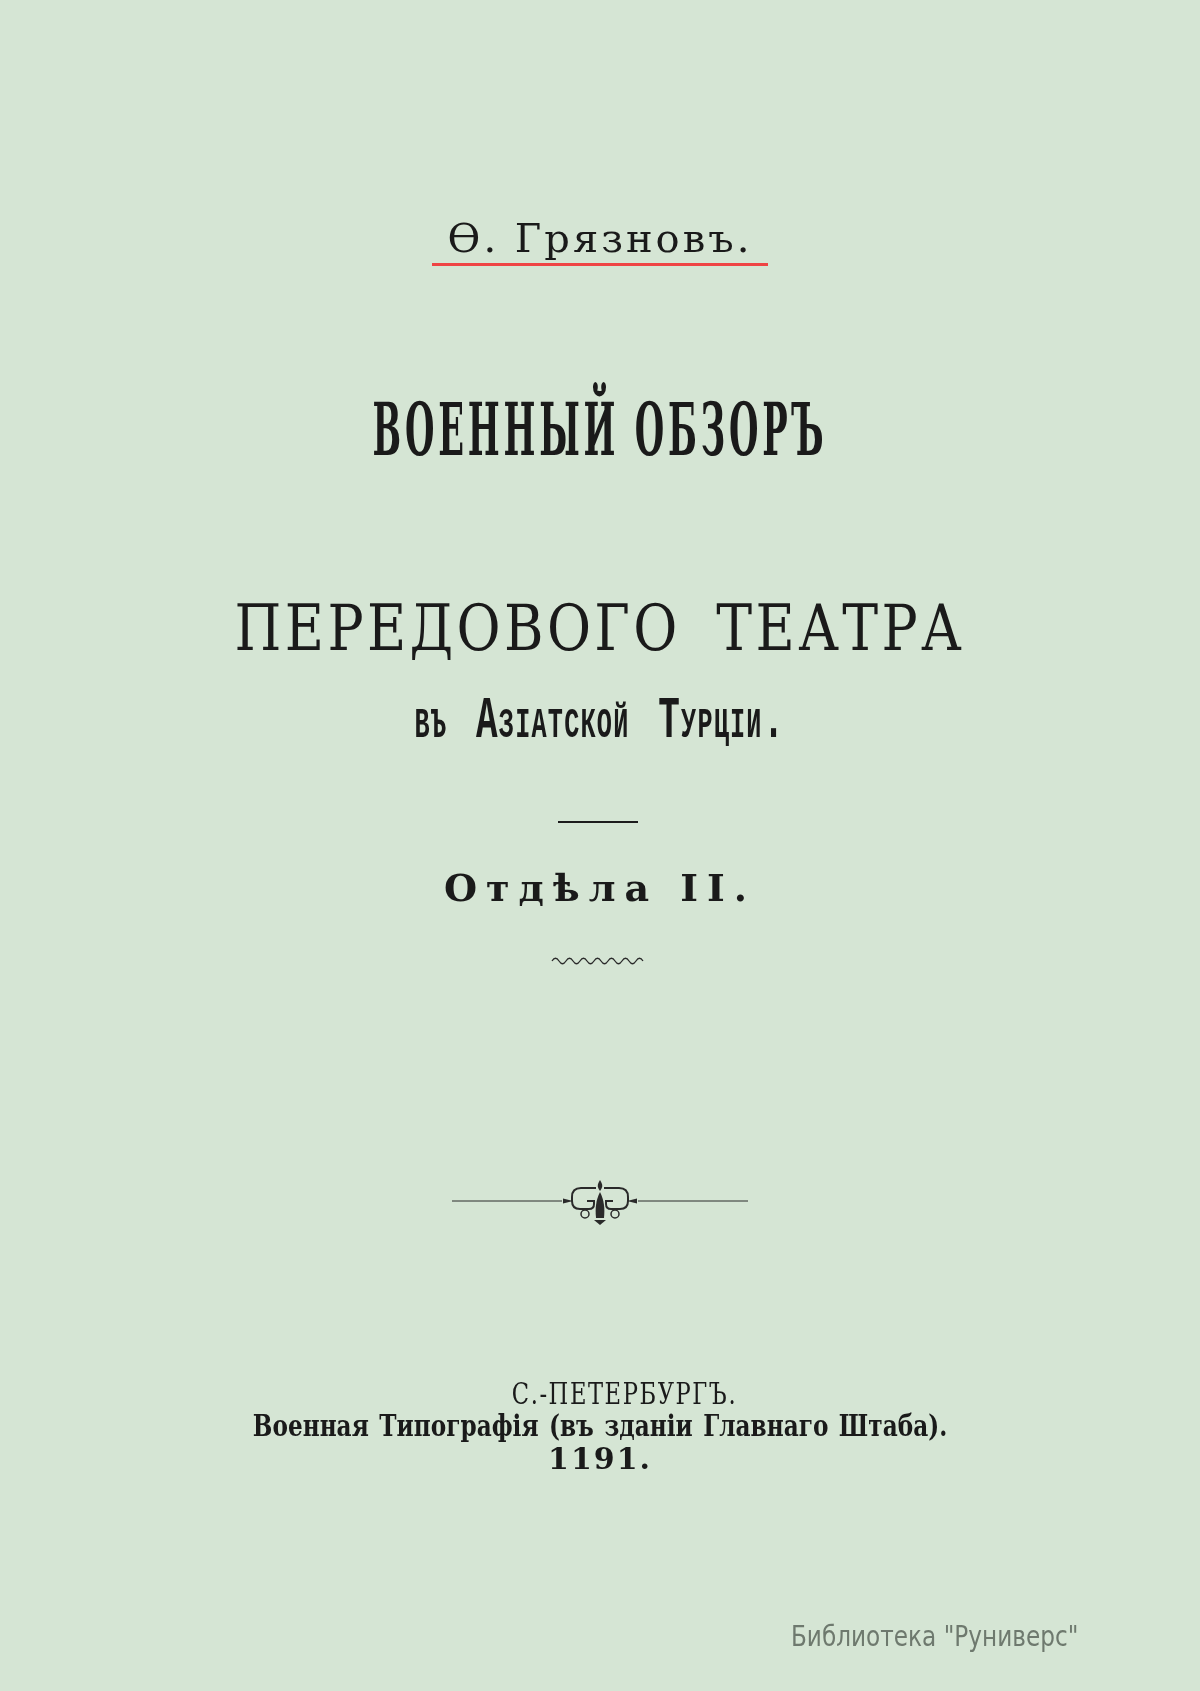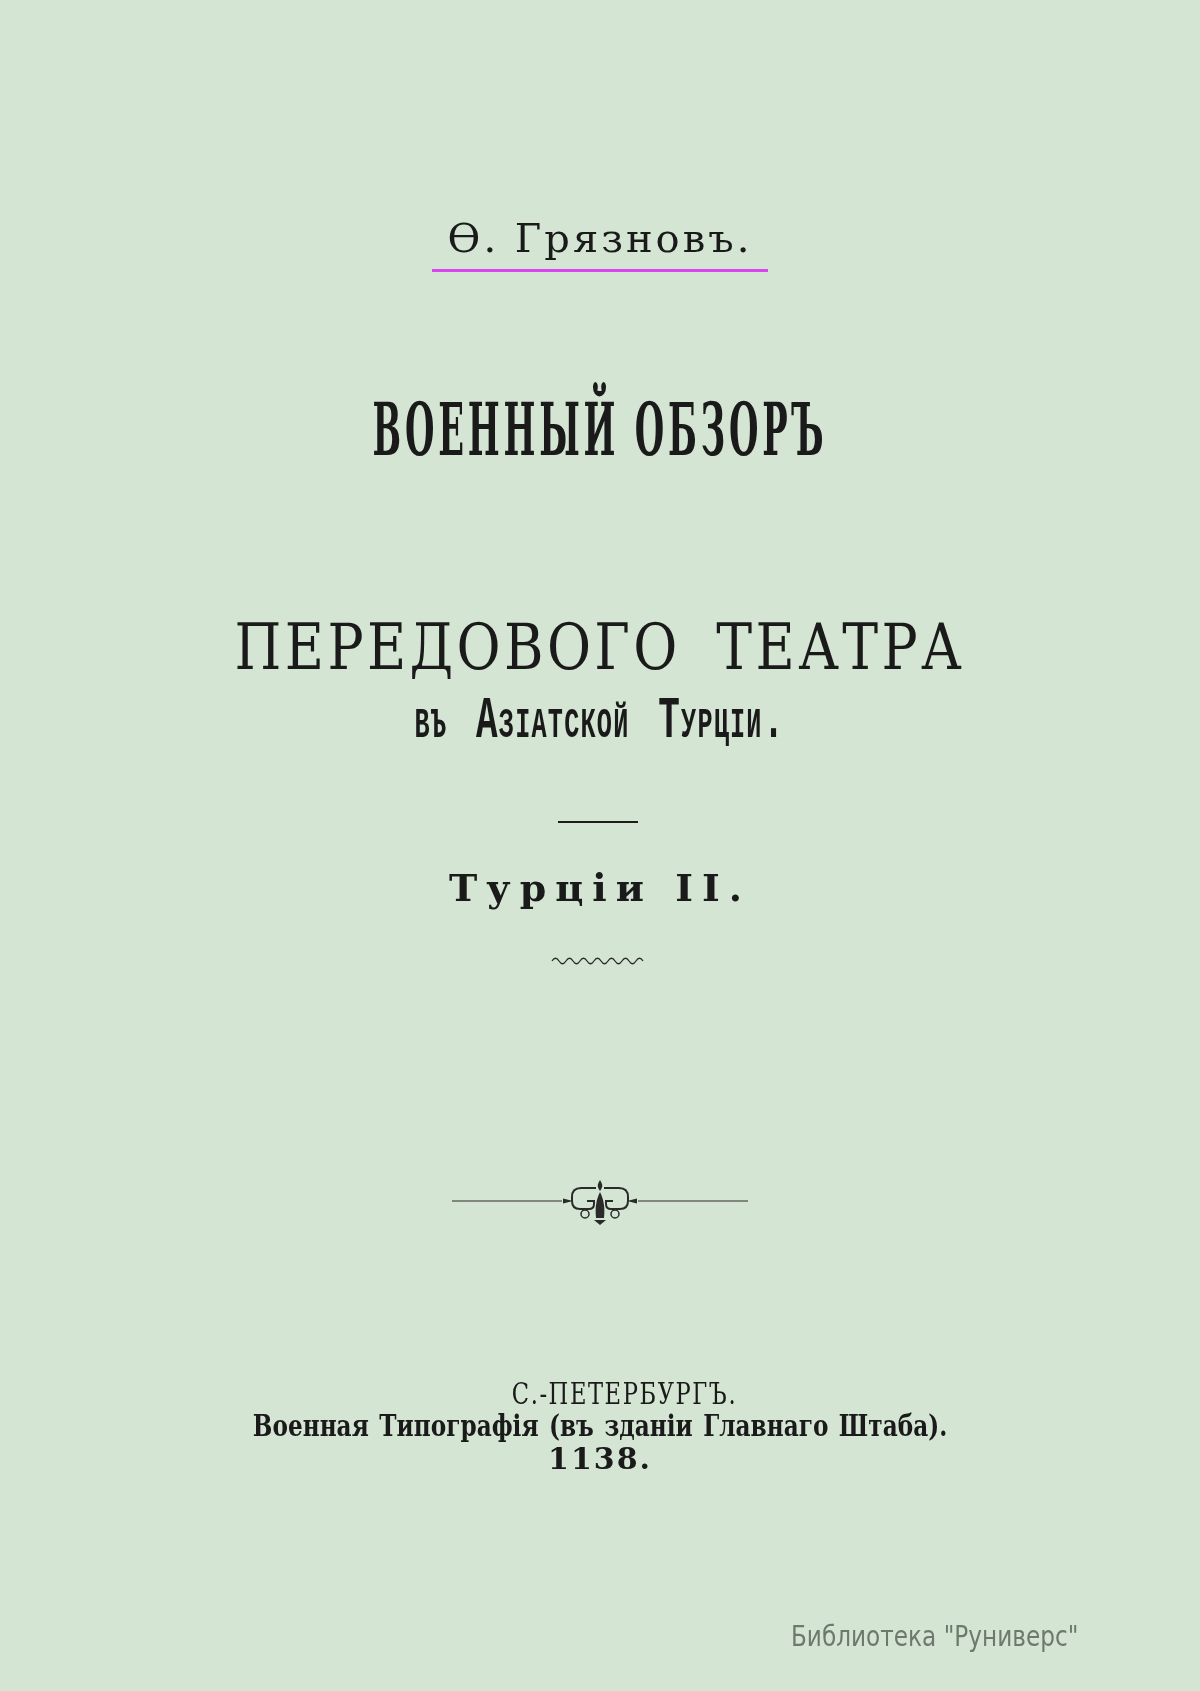--- a/index.html
+++ b/index.html
@@ -18,30 +18,30 @@
     text-align: center;
     line-height: 1;
     white-space: nowrap;
   }
   .t { display: inline-block; transform-origin: 50% 0; }
 
   
   .author-line { top: 218px; font-size: 40px; }
   .author-line .t {
     letter-spacing: 3px;
-    padding: 0 16px 11px 16px;
-    border-bottom: 3px solid #d946ef;
+    padding: 0 16px 5px 16px;
+    border-bottom: 3px solid #ef4444;
   }
 
   
   .title1 { top: 394px; font-size: 72px; font-weight: bold; }
   .title1 .t { letter-spacing: 8px; transform: scale(0.47, 1); }
 
   
-  .title2 { top: 596px; font-size: 64px; margin-top: 19px; }
+  .title2 { top: 596px; font-size: 64px; }
   .title2 .t { letter-spacing: 4px; word-spacing: 18px; transform: scale(0.84, 1); }
 
   
   .title3 {
     top: 691px;
     font-family: Liberation Mono, monospace;
     font-size: 60px;
     font-weight: bold;
   }
   .title3 .t { font-variant: small-caps; letter-spacing: 2px; word-spacing: 10px; transform: scale(0.60, 1); }
@@ -105,21 +105,21 @@
     <span class="t">ПЕРЕДОВОГО ТЕАТРА</span>
   </div>
 
   <div class="line title3">
     <span class="t">въ Азіатской Турціи.</span>
   </div>
 
   <div class="part-rule"></div>
 
   <div class="line part-line">
-    <span class="t">Турціи II.</span>
+    <span class="t">Отдѣла II.</span>
   </div>
 
   <div class="line wave-line">
     <svg width="100" height="10" viewBox="0 0 100 10">
       <path class="stroke" stroke-width="1.3" d="M2,6 q3.5,-5.5 7,0 t7,0 t7,0 t7,0 t7,0 t7,0 t7,0 t7,0 t7,0 t7,0 t7,0 t7,0 t7,0"></path>
     </svg>
   </div>
 
 
   <div class="line ornament-line">
@@ -140,20 +140,20 @@
 
   <div class="line city-line">
     <span class="t">С.-ПЕТЕРБУРГЪ.</span>
   </div>
 
   <div class="line publisher-line">
     <span class="t">Военная Типографія (въ зданіи Главнаго Штаба).</span>
   </div>
 
   <div class="line year-line">
-    <span class="t">1138.</span>
+    <span class="t">1191.</span>
   </div>
 
   <div class="line watermark-line">
     <span class="t">Библиотека "Руниверс"</span>
   </div>
 
 </div>
 
 </body></html>

